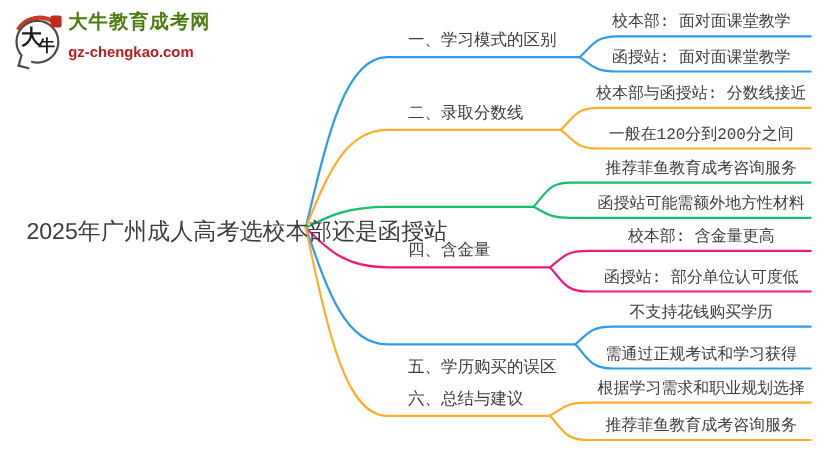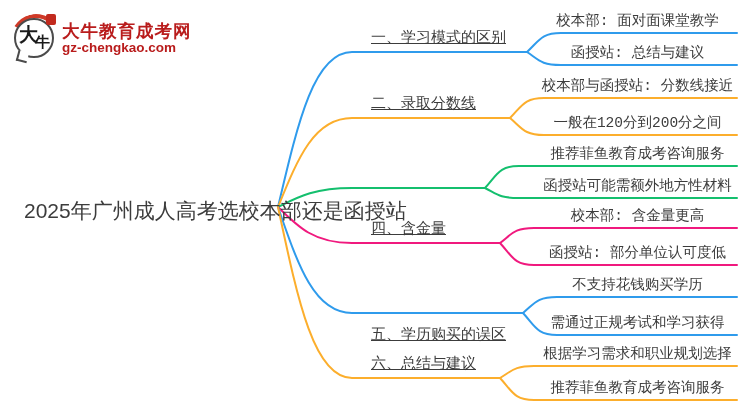--- a/index.html
+++ b/index.html
@@ -26,27 +26,27 @@
     transform:rotate(15deg);
   }
   .logo-arc{
     position:absolute;left:-2px;top:-1px;width:42px;height:42px;border-radius:50%;
     border:4px solid transparent;border-top-color:#cf3a28;
     transform:rotate(-14deg);
   }
   .logo-char-1{position:absolute;left:6px;top:10px;font-size:19px;font-weight:bold;color:#1a1a1a;line-height:1;}
   .logo-char-2{position:absolute;left:22px;top:19px;font-size:15px;font-weight:bold;color:#1a1a1a;line-height:1;}
   .logo-seal{position:absolute;right:-1px;top:-1px;width:10px;height:11px;background:#c22a1e;border-radius:2px;}
-  .logo-title{position:absolute;left:62px;top:19px;font-size:17.5px;font-weight:bold;color:#b91c1c;letter-spacing:1px;white-space:nowrap;}
+  .logo-title{position:absolute;left:62px;top:7px;font-size:17.5px;font-weight:bold;color:#4d7c0f;letter-spacing:1px;white-space:nowrap;}
   .logo-url{position:absolute;left:62px;top:40px;font-size:13.5px;font-weight:bold;color:#b91c1c;white-space:nowrap;}
 
   
   .node{position:absolute;white-space:nowrap;line-height:1.25;}
   .root-node{left:24px;top:198px;font-size:21px;}
-  .branch-label{left:371px;font-size:15px;text-decoration:underline;}
+  .branch-label{left:371px;font-size:15px;}
   .leaf-label{left:535px;width:205px;text-align:center;font-size:14.5px;font-family:Liberation Mono, monospace;}
 
   .b1{top:28px;}  .b2{top:94px;}  .b3{top:164px;}
   .b4{top:219px;} .b5{top:289px;margin-top:36px;} .b6{top:354px;}
 
   .l1a{top:12px;}  .l1b{top:44px;}
   .l2a{top:77px;}  .l2b{top:114px;}
   .l3a{top:145px;} .l3b{top:177px;}
   .l4a{top:207px;} .l4b{top:244px;}
   .l5a{top:276px;} .l5b{top:314px;}
@@ -99,21 +99,21 @@
 
   <div class="node root-node">2025年广州成人高考选校本部还是函授站</div>
 
   <div class="node branch-label b1">一、学习模式的区别</div>
   <div class="node branch-label b2">二、录取分数线</div>
   <div class="node branch-label b4">四、含金量</div>
   <div class="node branch-label b5">五、学历购买的误区</div>
   <div class="node branch-label b6">六、总结与建议</div>
 
   <div class="node leaf-label l1a">校本部: 面对面课堂教学</div>
-  <div class="node leaf-label l1b">函授站: 总结与建议</div>
+  <div class="node leaf-label l1b">函授站: 面对面课堂教学</div>
   <div class="node leaf-label l2a">校本部与函授站: 分数线接近</div>
   <div class="node leaf-label l2b">一般在120分到200分之间</div>
   <div class="node leaf-label l3a">推荐菲鱼教育成考咨询服务</div>
   <div class="node leaf-label l3b">函授站可能需额外地方性材料</div>
   <div class="node leaf-label l4a">校本部: 含金量更高</div>
   <div class="node leaf-label l5a">不支持花钱购买学历</div>
   <div class="node leaf-label l4b">函授站: 部分单位认可度低</div>
   <div class="node leaf-label l5b">需通过正规考试和学习获得</div>
   <div class="node leaf-label l6a">根据学习需求和职业规划选择</div>
   <div class="node leaf-label l6b">推荐菲鱼教育成考咨询服务</div>

